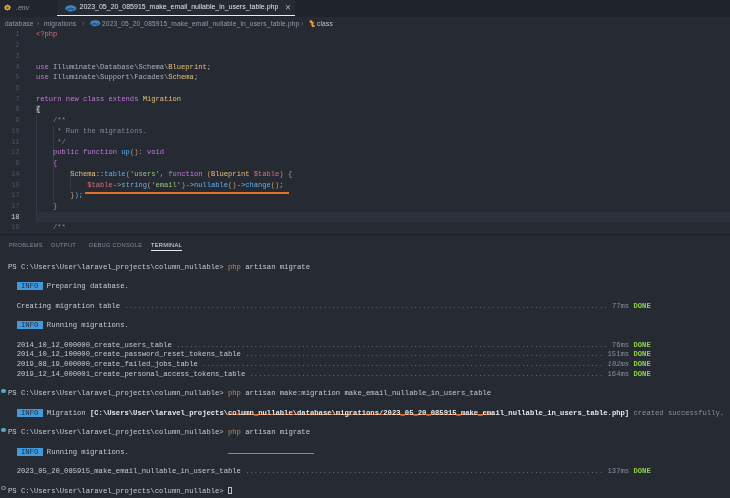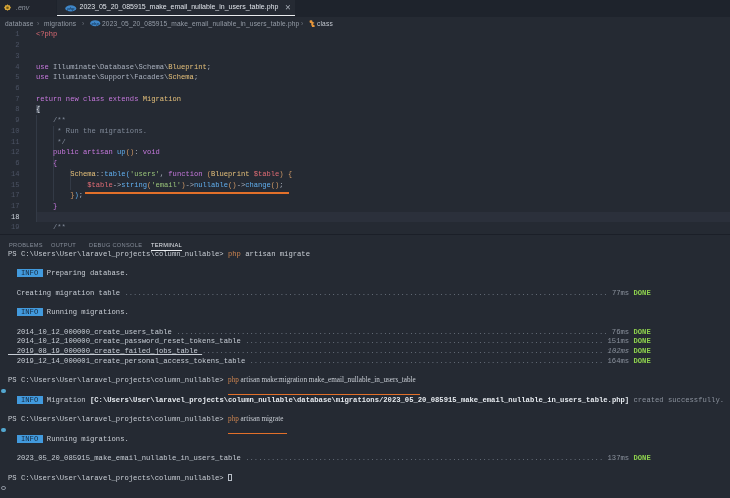--- a/index.html
+++ b/index.html
@@ -22,23 +22,23 @@
 .ecode{position:absolute;left:36px;top:0;}
 #cursorline{position:absolute;left:35.5px;top:182.24px;width:694.5px;height:10.72px;background:#2b303b;}
 .guide{position:absolute;width:1px;background:#333a46;}
 #redline{position:absolute;left:85px;top:162.3px;width:204px;height:1.9px;background:#e2702a;}
 
 #paneltabs{position:absolute;left:0;top:236px;width:730px;height:16px;font-size:5.7px;letter-spacing:0.28px;color:#858c98;}
 #paneltabs span{position:absolute;top:5.6px;}
 #termline{position:absolute;left:151px;top:249.8px;width:31px;height:0.9px;background:#e9ebee;}
 #sep{position:absolute;left:0;top:234.2px;width:730px;height:1px;background:#1b1f28;}
 
-#terminal{position:absolute;left:8px;top:250px;width:722px;}
+#terminal{position:absolute;left:8px;top:263px;width:722px;}
 .trow{height:9.73px;line-height:9.73px;font-size:7.2px;white-space:pre;}
-.uline{border-bottom:1.8px solid #e2702a;padding-bottom:10px;padding-right:4px;margin-right:-4px;font-family:Liberation Serif, serif;}
+.uline{border-bottom:1.8px solid #e2702a;padding-bottom:17px;padding-right:4px;margin-right:-4px;}
 .curs{display:inline-block;width:3.6px;height:7.6px;border:0.8px solid #b9bfc8;vertical-align:-1.2px;}
 .bullet{position:absolute;width:4.6px;height:4.6px;border-radius:50%;}
 </style></head>
 <body>
 <div id="tabbar">
   <div id="tab1">
     <svg style="position:absolute;left:4px;top:4px" width="7" height="7.5" viewBox="0 0 16 16">
         <path fill="#d9a738" d="M8 0l2 2h3l1 3 2 2-2 3-1 3h-3l-2 2-2-2H3l-1-3-2-2 2-3 1-3h3z"></path>
         <circle cx="8" cy="8" r="3" fill="#6b5718"></circle>
       </svg>
@@ -79,21 +79,21 @@
 <div class="erow"><span class="gut" style="color:#4b5263">2</span><span class="ecode"></span></div>
 <div class="erow"><span class="gut" style="color:#4b5263">3</span></div>
 <div class="erow"><span class="gut" style="color:#4b5263">4</span><span class="ecode"><span style="color:#c678dd;">use </span><span style="color:#abb2bf;">Illuminate\Database\Schema\</span><span style="color:#e5c07b;">Blueprint</span><span style="color:#abb2bf;">;</span></span></div>
 <div class="erow"><span class="gut" style="color:#4b5263">5</span><span class="ecode"><span style="color:#c678dd;">use </span><span style="color:#abb2bf;">Illuminate\Support\Facades\</span><span style="color:#e5c07b;">Schema</span><span style="color:#abb2bf;">;</span></span></div>
 <div class="erow"><span class="gut" style="color:#4b5263">6</span><span class="ecode"></span></div>
 <div class="erow"><span class="gut" style="color:#4b5263">7</span><span class="ecode"><span style="color:#c678dd;">return new class extends </span><span style="color:#e5c07b;">Migration</span></span></div>
 <div class="erow"><span class="gut" style="color:#4b5263">8</span><span class="ecode"><span style="color:#dde2e8;background:#454c59;">{</span></span></div>
 <div class="erow"><span class="gut" style="color:#4b5263">9</span><span class="ecode"><span style="color:#7f8897;">    /**</span></span></div>
 <div class="erow"><span class="gut" style="color:#4b5263">10</span><span class="ecode"><span style="color:#7f8897;">     * Run the migrations.</span></span></div>
 <div class="erow"><span class="gut" style="color:#4b5263">11</span><span class="ecode"><span style="color:#7f8897;">     */</span></span></div>
-<div class="erow"><span class="gut" style="color:#4b5263">12</span><span class="ecode"><span style="color:#abb2bf;">    </span><span style="color:#c678dd;">public artisan </span><span style="color:#61afef;">up</span><span style="color:#d19a66;">()</span><span style="color:#abb2bf;">: </span><span style="color:#c678dd;margin-top:12px;">void</span></span></div>
+<div class="erow"><span class="gut" style="color:#4b5263">12</span><span class="ecode"><span style="color:#abb2bf;">    </span><span style="color:#c678dd;">public function </span><span style="color:#61afef;">up</span><span style="color:#d19a66;">()</span><span style="color:#abb2bf;">: </span><span style="color:#c678dd;margin-top:12px;">void</span></span></div>
 <div class="erow"><span class="gut" style="color:#4b5263">6</span><span class="ecode"><span style="color:#c678dd;">    {</span></span></div>
 <div class="erow"><span class="gut" style="color:#4b5263">14</span><span class="ecode"><span style="color:#abb2bf;">        </span><span style="color:#e5c07b;">Schema</span><span style="color:#abb2bf;">::</span><span style="color:#61afef;">table</span><span style="color:#61afef;">(</span><span style="color:#98c379;">'users'</span><span style="color:#abb2bf;">, </span><span style="color:#c678dd;">function </span><span style="color:#d19a66;">(</span><span style="color:#e5c07b;">Blueprint </span><span style="color:#e06c75;">$table</span><span style="color:#d19a66;">)</span><span style="color:#abb2bf;"> </span><span style="color:#d19a66;">{</span></span></div>
 <div class="erow"><span class="gut" style="color:#4b5263">15</span><span class="ecode"><span style="color:#abb2bf;">            </span><span style="color:#e06c75;">$table</span><span style="color:#abb2bf;">-&gt;</span><span style="color:#61afef;">string</span><span style="color:#d19a66;">(</span><span style="color:#98c379;">'email'</span><span style="color:#d19a66;">)</span><span style="color:#abb2bf;">-&gt;</span><span style="color:#61afef;">nullable</span><span style="color:#d19a66;">()</span><span style="color:#abb2bf;">-&gt;</span><span style="color:#61afef;">change</span><span style="color:#d19a66;">()</span><span style="color:#abb2bf;">;</span></span></div>
 <div class="erow"><span class="gut" style="color:#4b5263">17</span><span class="ecode"><span style="color:#abb2bf;">        </span><span style="color:#d19a66;">}</span><span style="color:#61afef;">)</span><span style="color:#abb2bf;">;</span></span></div>
 <div class="erow"><span class="gut" style="color:#4b5263">17</span><span class="ecode"><span style="color:#c678dd;">    }</span></span></div>
 <div class="erow"><span class="gut" style="color:#cdd3dc">18</span><span class="ecode"></span></div>
 <div class="erow"><span class="gut" style="color:#4b5263">19</span><span class="ecode"><span style="color:#7f8897;">    /**</span></span></div>
     </div>
   <div id="redline"></div>
 </div>
@@ -112,21 +112,21 @@
 <div class="trow"><span style="color:#c8cdd4;">PS C:\Users\User\laravel_projects\column_nullable&gt; </span><span style="color:#ce8550;">php</span><span style="color:#c8cdd4;"> artisan migrate</span></div>
 <div class="trow"></div>
 <div class="trow"><span style="color:#c8cdd4;">  </span><span style="color:#16293e;background:#429add;">&nbsp;INFO&nbsp;</span><span style="color:#c8cdd4;"> Preparing database.</span></div>
 <div class="trow"></div>
 <div class="trow"><span style="color:#c6ccd4;text-align:center;">  Creating migration table </span><span style="color:#6f7783;">................................................................................................................</span><span style="color:#8b929d;"> 77ms</span><span style="color:#8ccf4d;font-weight:bold;"> DONE</span></div>
 <div class="trow"></div>
 <div class="trow"><span style="color:#c8cdd4;">  </span><span style="color:#16293e;background:#429add;">&nbsp;INFO&nbsp;</span><span style="color:#c8cdd4;"> Running migrations.</span></div>
 <div class="trow"></div>
 <div class="trow"><span style="color:#c6ccd4;">  2014_10_12_000000_create_users_table </span><span style="color:#6f7783;">....................................................................................................</span><span style="color:#8b929d;"> 76ms</span><span style="color:#8ccf4d;font-weight:bold;"> DONE</span></div>
 <div class="trow"><span style="color:#c6ccd4;">  2014_10_12_100000_create_password_reset_tokens_table </span><span style="color:#6f7783;">...................................................................................</span><span style="color:#8b929d;"> 151ms</span><span style="color:#8ccf4d;font-weight:bold;"> DONE</span></div>
-<div class="trow"><span style="color:#c6ccd4;text-decoration:underline;">  2019_08_19_000000_create_failed_jobs_table </span><span style="color:#6f7783;">.............................................................................................</span><span style="color:#8b929d;font-style:italic;"> 102ms</span><span style="color:#8ccf4d;font-weight:bold;"> DONE</span></div>
+<div class="trow"><span style="color:#c6ccd4;">  2019_08_19_000000_create_failed_jobs_table </span><span style="color:#6f7783;">.............................................................................................</span><span style="color:#8b929d;font-style:italic;"> 102ms</span><span style="color:#8ccf4d;font-weight:bold;"> DONE</span></div>
 <div class="trow"><span style="color:#c6ccd4;margin-top:32px;">  2019_12_14_000001_create_personal_access_tokens_table </span><span style="color:#6f7783;">..................................................................................</span><span style="color:#8b929d;"> 164ms</span><span style="color:#8ccf4d;font-weight:bold;"> DONE</span></div>
 <div class="trow"></div>
 <div class="trow"><span style="color:#c8cdd4;">PS C:\Users\User\laravel_projects\column_nullable&gt; </span><span class="uline"><span style="color:#ce8550;">php</span><span style="color:#c8cdd4;"> artisan make:migration make_email_nullable_in_users_table</span></span></div>
 <div class="trow"></div>
 <div class="trow"><span style="color:#c8cdd4;">  </span><span style="color:#16293e;background:#429add;">&nbsp;INFO&nbsp;</span><span style="color:#c8cdd4;"> Migration </span><span style="color:#e6eaef;font-weight:bold;">[C:\Users\User\laravel_projects\column_nullable\database\migrations/2023_05_20_085915_make_email_nullable_in_users_table.php]</span><span style="color:#8b929d;"> created successfully.</span></div>
 <div class="trow"></div>
 <div class="trow"><span style="color:#c8cdd4;">PS C:\Users\User\laravel_projects\column_nullable&gt; </span><span class="uline"><span style="color:#ce8550;">php</span><span style="color:#c8cdd4;"> artisan migrate</span></span></div>
 <div class="trow"></div>
 <div class="trow"><span style="color:#c8cdd4;">  </span><span style="color:#16293e;background:#429add;">&nbsp;INFO&nbsp;</span><span style="color:#c8cdd4;"> Running migrations.</span></div>
 <div class="trow"></div>

